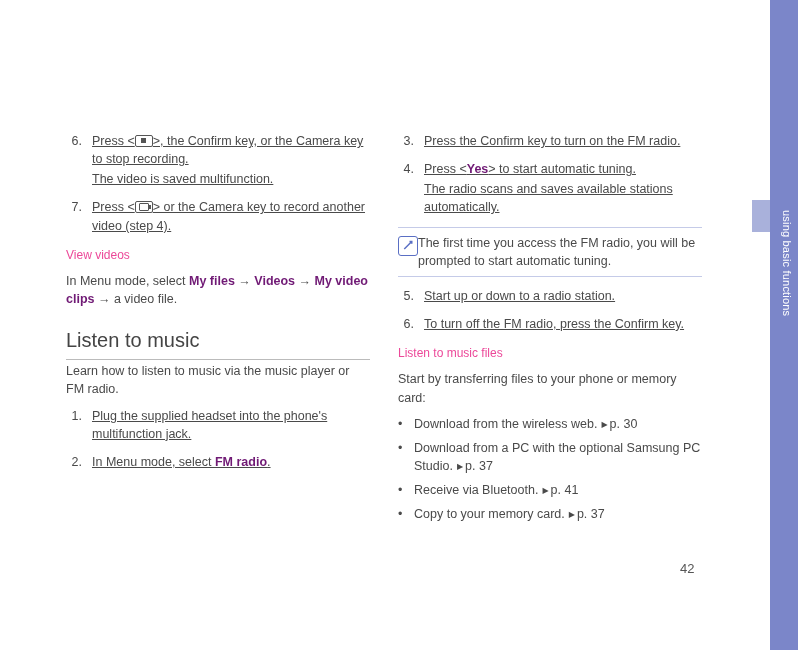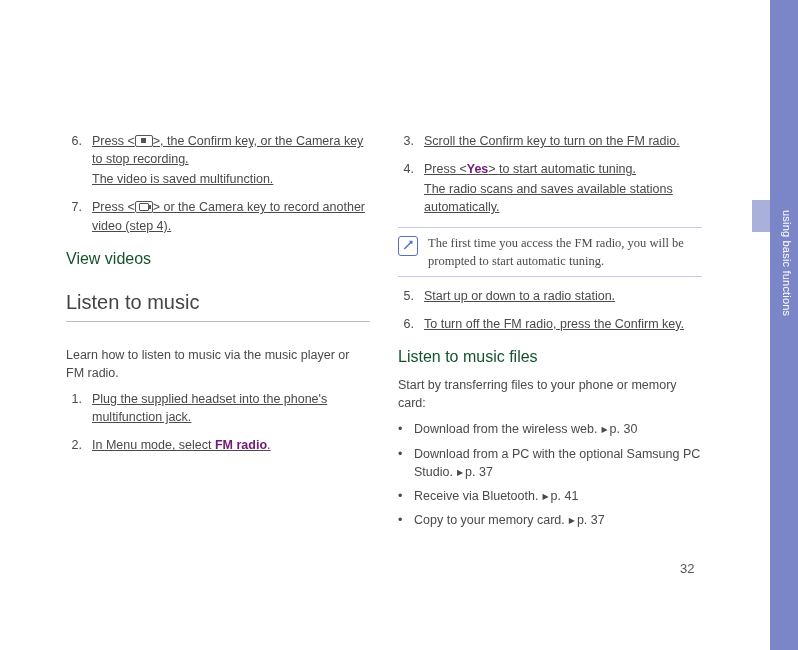--- a/index.html
+++ b/index.html
@@ -23,50 +23,48 @@
     gap: 28px;
   }
   .col { flex: 1; }
   .step-list { list-style: none; }
   .step { display: flex; gap: 10px; margin-bottom: 10px; }
   .step .num { width: 16px; flex-shrink: 0; text-align: right; }
   .step .body { flex: 1; }
   .step .body p { margin: 0; text-decoration: underline; }
   .step .body p + p { margin-top: 2px; }
   .subhead {
-    color: #14532d;
-    font-size: 16px;
+    color: #ec4899;
+    font-size: 12px;
     font-weight: 400;
     margin-top: 12px;
     margin-bottom: 8px;
   }
   .head {
     color: #444;
     font-size: 20px;
     font-weight: 400;
     border-bottom: 1px solid #bbb;
     padding-bottom: 4px;
     margin-top: 18px;
-    margin-bottom: 24px;
+    margin-bottom: 2px;
   }
   .para { margin-bottom: 8px; }
   .bullets { list-style: none; margin-top: 4px; }
   .bullets li { display: flex; gap: 8px; margin-bottom: 6px; }
   .bullets .dot { width: 8px; flex-shrink: 0; }
   .bullets .txt { flex: 1; }
   strong { color: #701a75; font-weight: 700; }
   .note {
     display: flex;
-    gap: 10px;
     border-top: 1px solid #c5cbe8;
     border-bottom: 1px solid #c5cbe8;
     padding: 6px 0;
     margin: 6px 0 10px 0;
     align-items: flex-start;
-    font-family: Liberation Serif, serif;
   }
   .note .icon {
     width: 20px; height: 20px;
     border: 1.5px solid #5a6fc4;
     border-radius: 3px;
     display: flex; align-items: center; justify-content: center;
     flex-shrink: 0;
     margin-top: 2px;
   }
   .note .icon svg { width: 12px; height: 12px; stroke: #5a6fc4; fill: none; stroke-width: 2; }
@@ -161,20 +159,23 @@
         <div class="num">7.</div>
         <div class="body">
           <p>
             <span>Press &lt;</span><span class="inline-icon cam"></span><span>&gt; or the Camera key to record another video (step 4).</span>
           </p>
         </div>
       </li>
     </ol>
 
     <div class="subhead">View videos</div>
+    <p class="para">
+      <span>In Menu mode, select </span><strong>My files</strong><span> → </span><strong>Videos</strong><span> → </span><strong>My video clips</strong><span> → a video file.</span>
+    </p>
 
     <div class="head">Listen to music</div>
     <p class="para">Learn how to listen to music via the music player or FM radio.</p>
 
     <ol class="step-list">
       <li class="step">
         <div class="num">1.</div>
         <div class="body">
             <p>Plug the supplied headset into the phone's multifunction jack.</p>
           </div>
@@ -188,21 +189,21 @@
           </div>
       </li>
     </ol>
   </div>
 
   <div class="col">
     <ol class="step-list">
       <li class="step">
         <div class="num">3.</div>
         <div class="body">
-            <p>Scroll the Confirm key to turn on the FM radio.</p>
+            <p>Press the Confirm key to turn on the FM radio.</p>
           </div>
       </li>
       <li class="step">
         <div class="num">4.</div>
         <div class="body">
           <p>
             <span>Press &lt;</span><strong>Yes</strong><span>&gt; to start automatic tuning.</span>
           </p>
           <p>The radio scans and saves available stations automatically.</p>
         </div>
@@ -258,13 +259,13 @@
       <li>
         <div class="dot">•</div>
         <div class="txt">
           <span>Copy to your memory card.</span><span class="ref">p. 37</span>
         </div>
       </li>
     </ul>
   </div>
 </div>
 
-<div class="page-number">32</div>
+<div class="page-number">42</div>
 
 </body></html>

